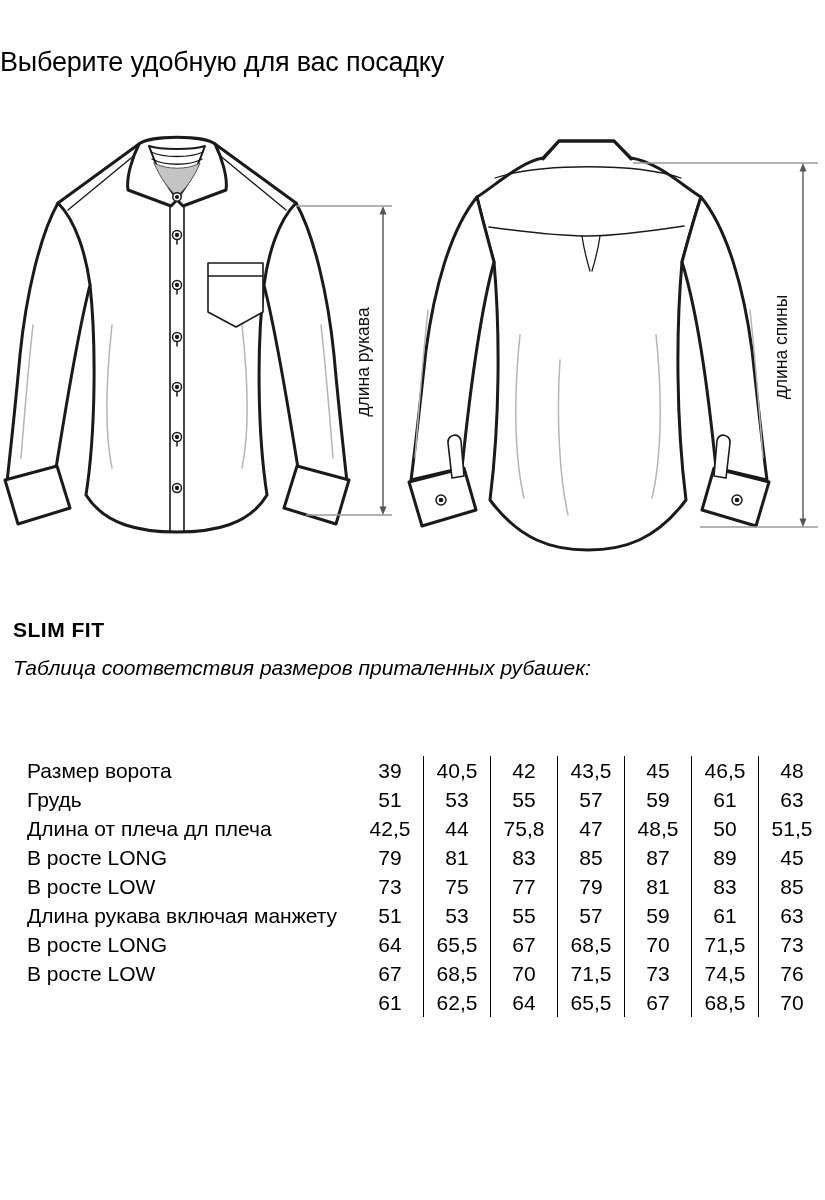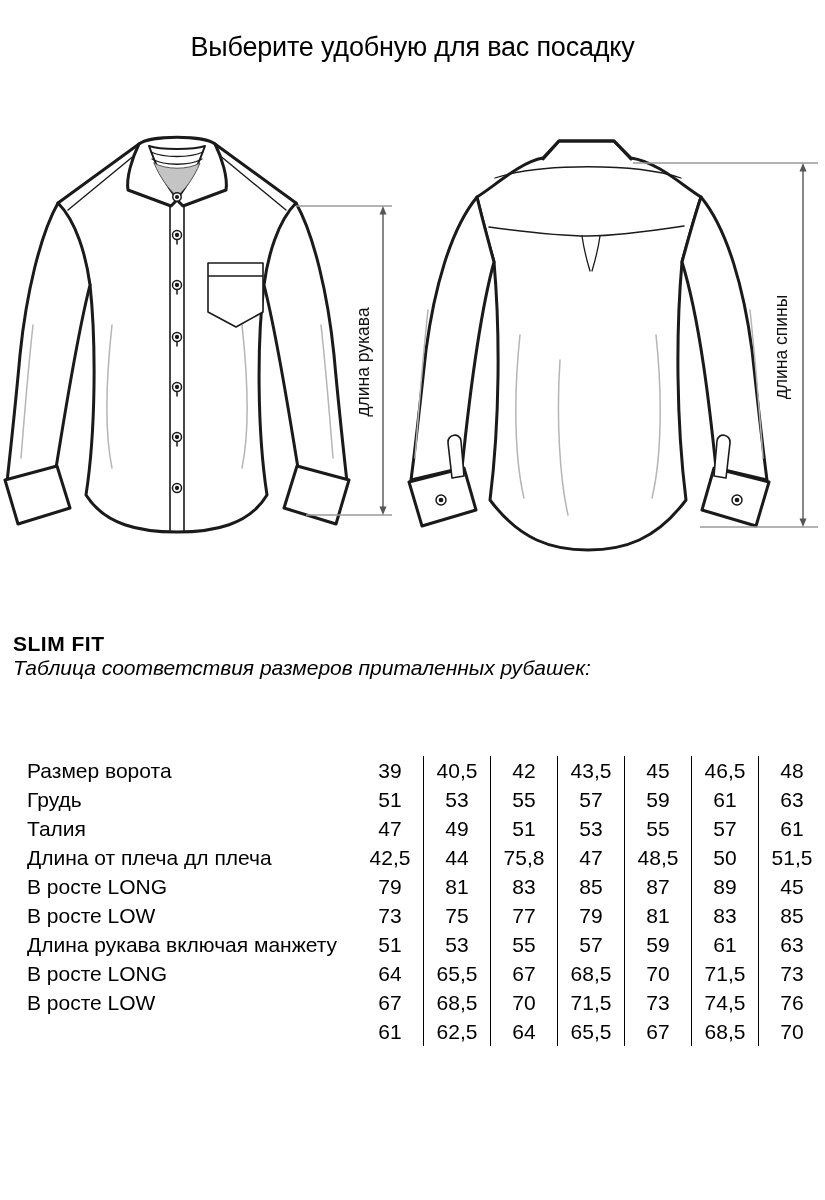--- a/index.html
+++ b/index.html
@@ -1,26 +1,26 @@
 <!DOCTYPE html>
 <html><head>
 <meta charset="utf-8">
 <style>
   html,body{margin:0;padding:0;}
   body{
     width:825px;height:1200px;position:relative;background:#ffffff;
     font-family:"Liberation Sans",sans-serif;color:#000;overflow:hidden;
   }
   .title{
-    position:absolute;top:32px;left:0;width:825px;text-align:center;
+    position:absolute;top:47px;left:0;width:825px;
     font-size:27px;letter-spacing:-0.2px;
   }
   .art{position:absolute;top:100px;left:0;}
   .heading{
-    position:absolute;top:632px;left:13px;
+    position:absolute;top:618px;left:13px;
     font-size:21px;font-weight:bold;letter-spacing:0.5px;text-align:right;
   }
   .subtitle{
     position:absolute;top:656px;left:13px;font-size:21px;font-style:italic;
   }
   table.size-table{
     position:absolute;top:756px;left:27px;border-collapse:collapse;
     font-size:21px;table-layout:fixed;
   }
   .size-table td{height:29px;padding:0;line-height:29px;white-space:nowrap;}
@@ -166,30 +166,20 @@
       <td class="lbl">Грудь</td>
       <td class="val">51</td>
       <td class="val">53</td>
       <td class="val">55</td>
       <td class="val">57</td>
       <td class="val">59</td>
       <td class="val">61</td>
       <td class="val">63</td>
     </tr>
     <tr>
-      <td class="lbl">Талия</td>
-      <td class="val">47</td>
-      <td class="val">49</td>
-      <td class="val">51</td>
-      <td class="val">53</td>
-      <td class="val">55</td>
-      <td class="val">57</td>
-      <td class="val">61</td>
-    </tr>
-    <tr>
       <td class="lbl">Длина от плеча дл плеча</td>
       <td class="val">42,5</td>
       <td class="val">44</td>
       <td class="val">75,8</td>
       <td class="val">47</td>
       <td class="val">48,5</td>
       <td class="val">50</td>
       <td class="val">51,5</td>
     </tr>
     <tr>

